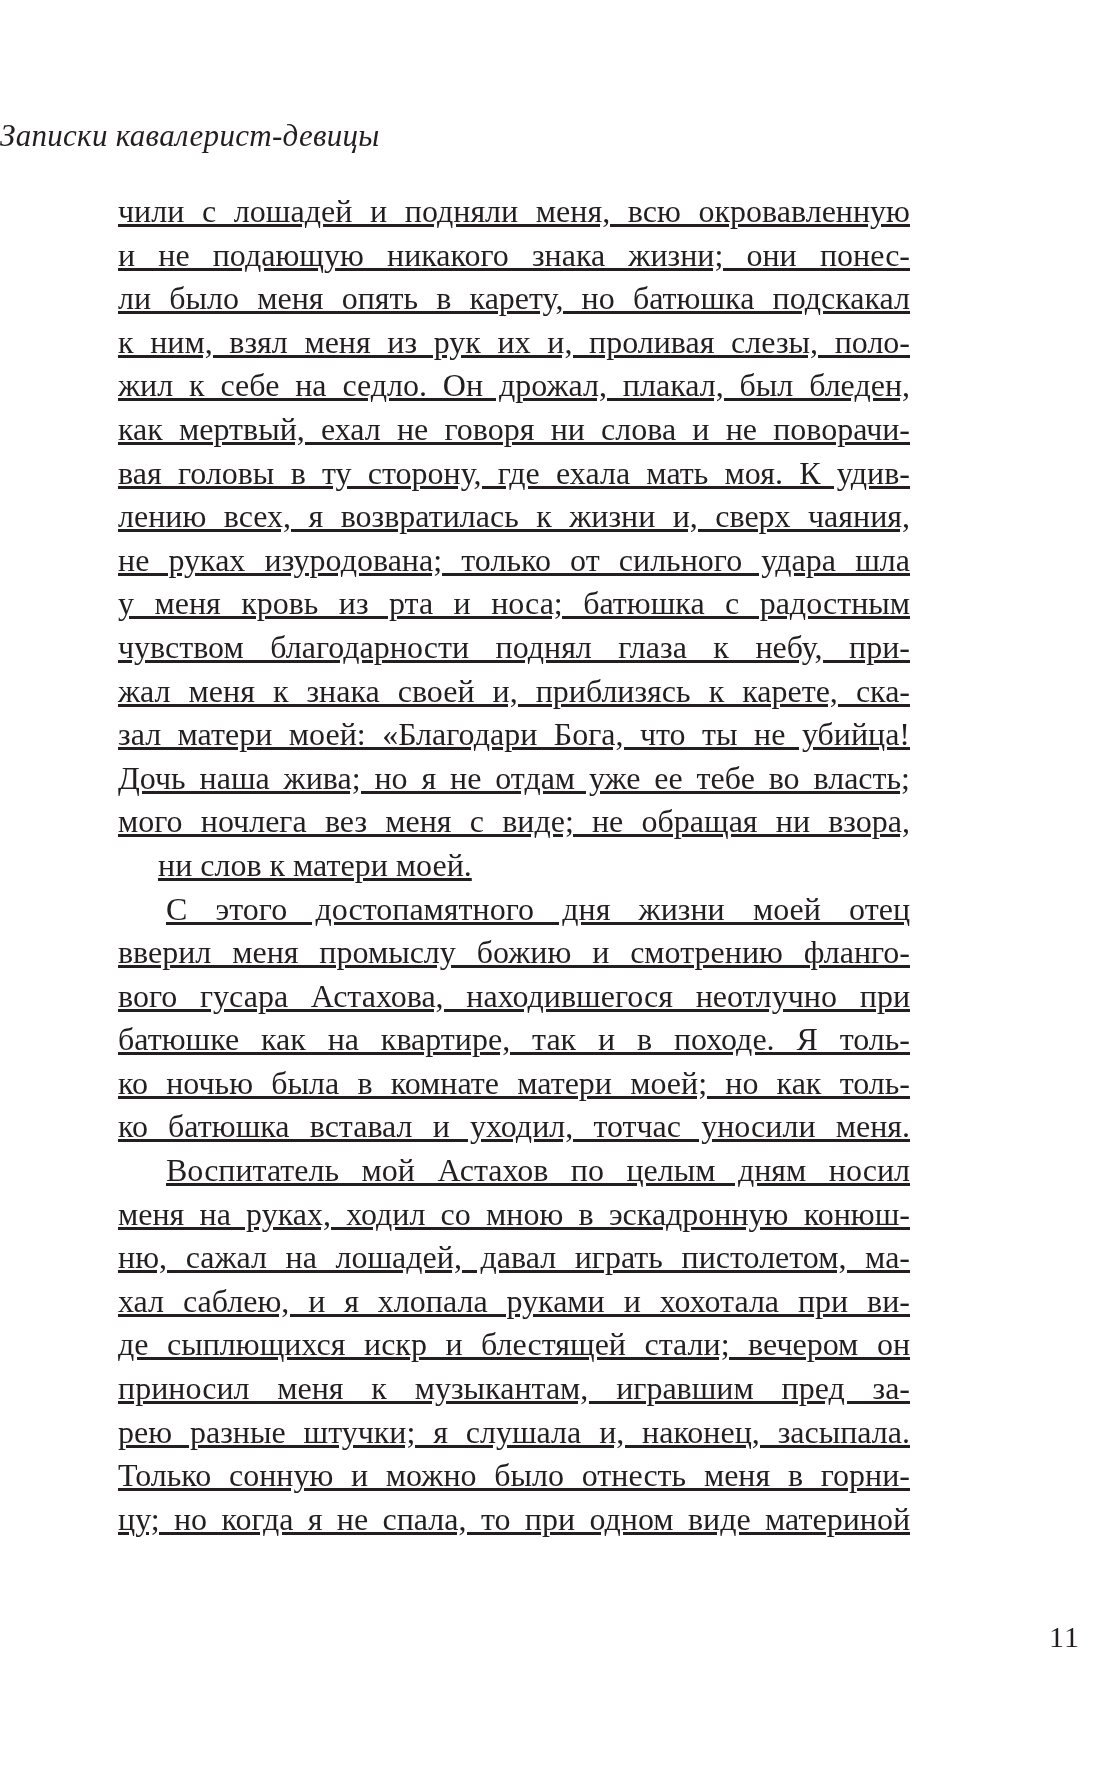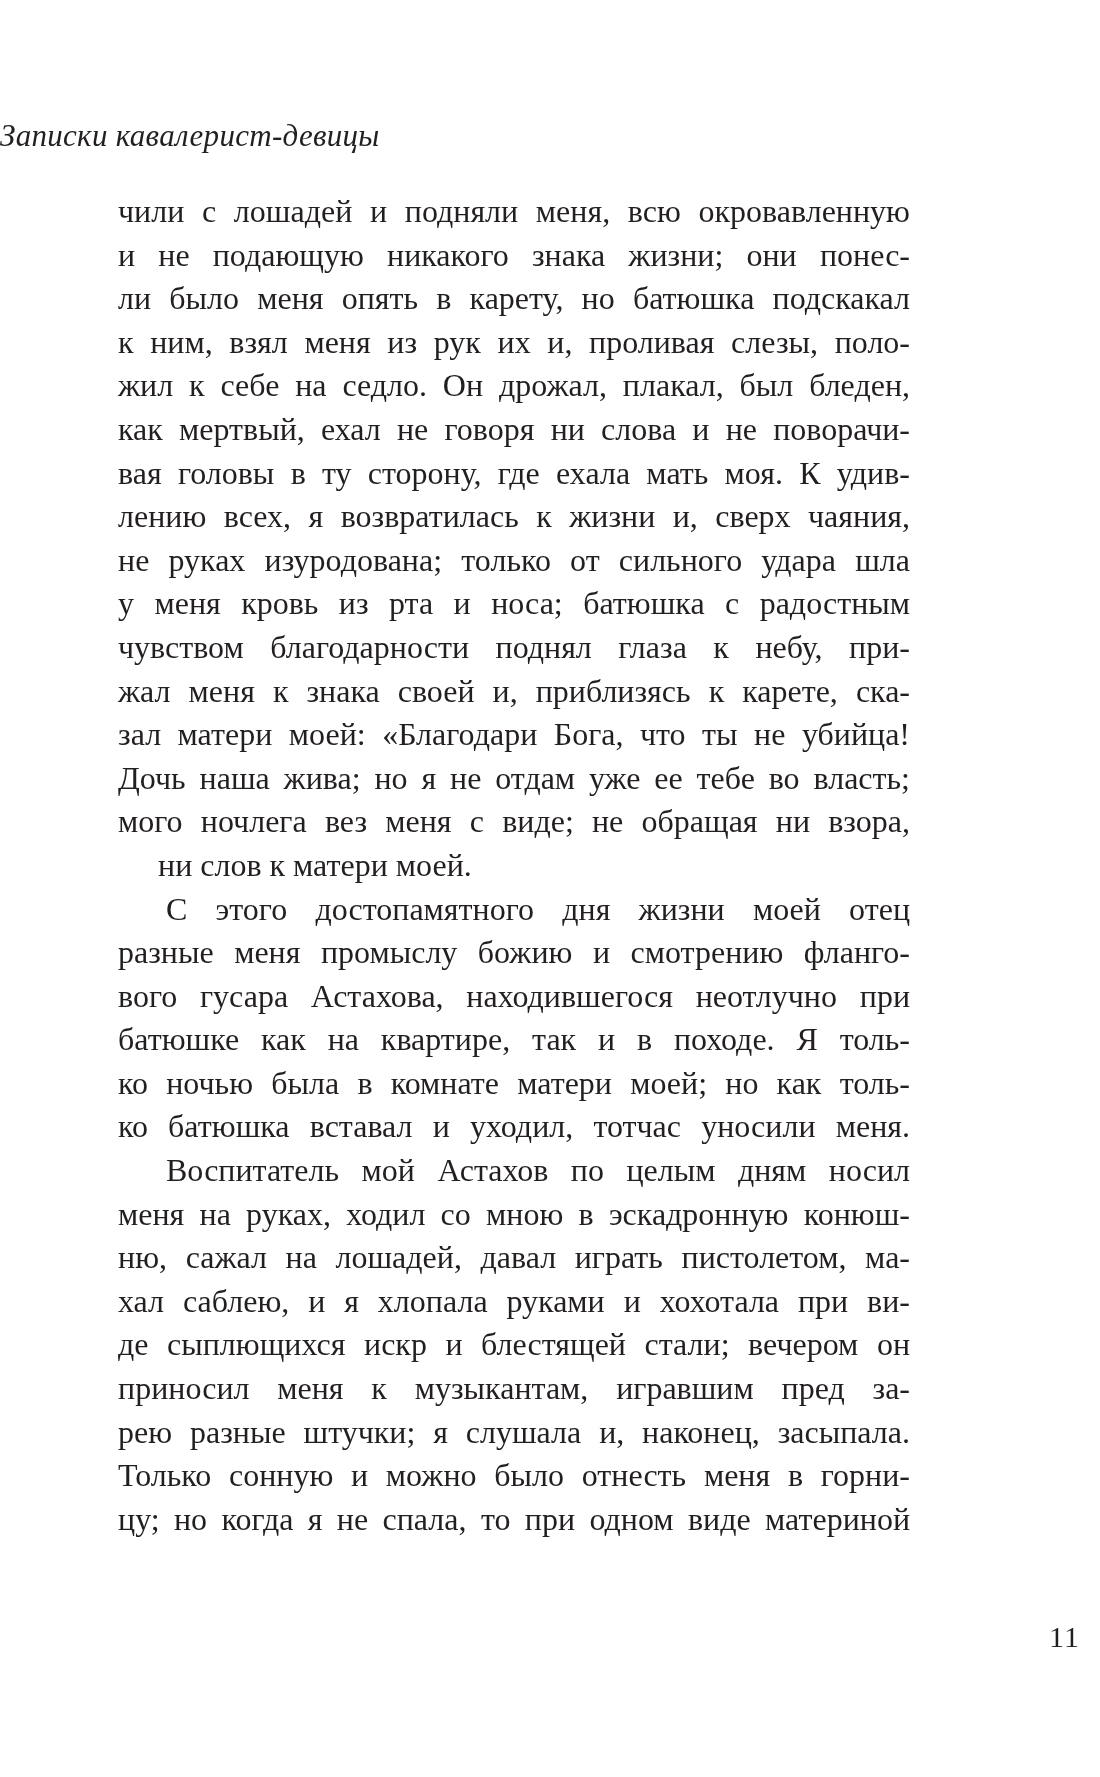--- a/index.html
+++ b/index.html
@@ -33,20 +33,21 @@
       font-family: "Liberation Serif", "DejaVu Serif", serif;
       font-size: 32px;
       line-height: 43.6px;
     }
     .line {
       display: block;
       white-space: nowrap;
       text-align: justify;
       text-align-last: justify;
       height: 43.6px;
+      text-decoration: underline;
     }
     .line.last {
       text-align-last: left;
       margin-left: 40px;
     }
     .line.indent {
       padding-left: 48px;
     }
     .folio {
       position: absolute;
@@ -80,21 +81,21 @@
     <span class="line">чувством благодарности поднял глаза к небу, при-</span>
     <span class="line">жал меня к знака своей и, приблизясь к карете, ска-</span>
     <span class="line">зал матери моей: «Благодари Бога, что ты не убийца!</span>
     <span class="line">Дочь наша жива; но я не отдам уже ее тебе во власть;</span>
     <span class="line">мого ночлега вез меня с виде; не обращая ни взора,</span>
     <span class="line last">ни слов к матери моей.</span>
   </div>
 
   <div>
     <span class="line indent">С этого достопамятного дня жизни моей отец</span>
-    <span class="line">разные меня промыслу божию и смотрению фланго-</span>
+    <span class="line">вверил меня промыслу божию и смотрению фланго-</span>
     <span class="line">вого гусара Астахова, находившегося неотлучно при</span>
     <span class="line">батюшке как на квартире, так и в походе. Я толь-</span>
     <span class="line">ко ночью была в комнате матери моей; но как толь-</span>
     <span class="line">ко батюшка вставал и уходил, тотчас уносили меня.</span>
   </div>
 
   <div>
     <span class="line indent">Воспитатель мой Астахов по целым дням носил</span>
     <span class="line">меня на руках, ходил со мною в эскадронную конюш-</span>
     <span class="line">ню, сажал на лошадей, давал играть пистолетом, ма-</span>

